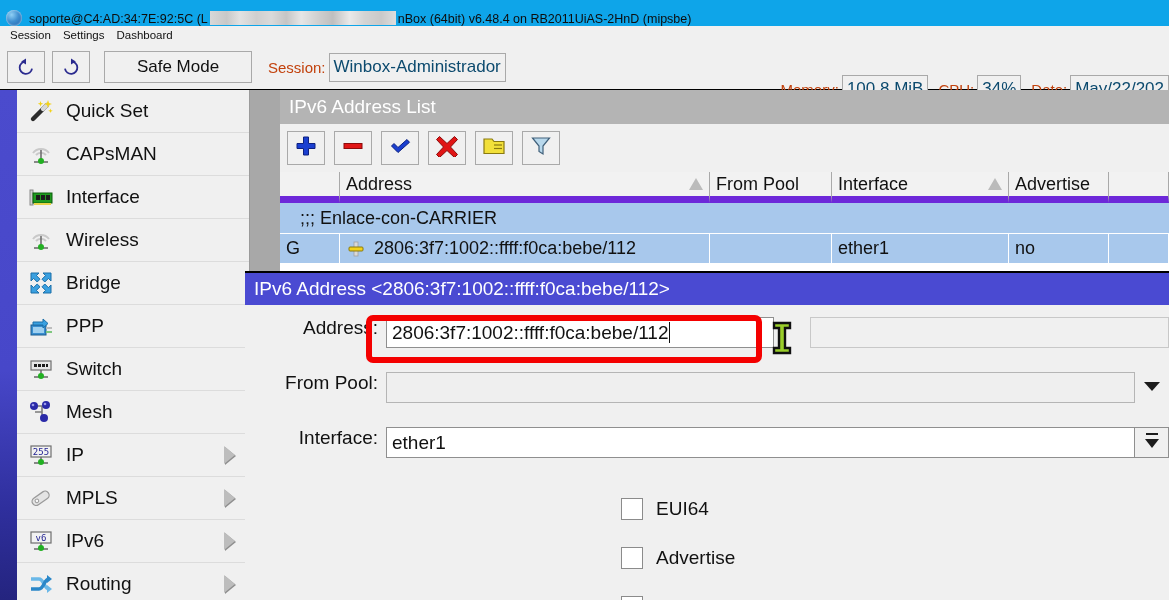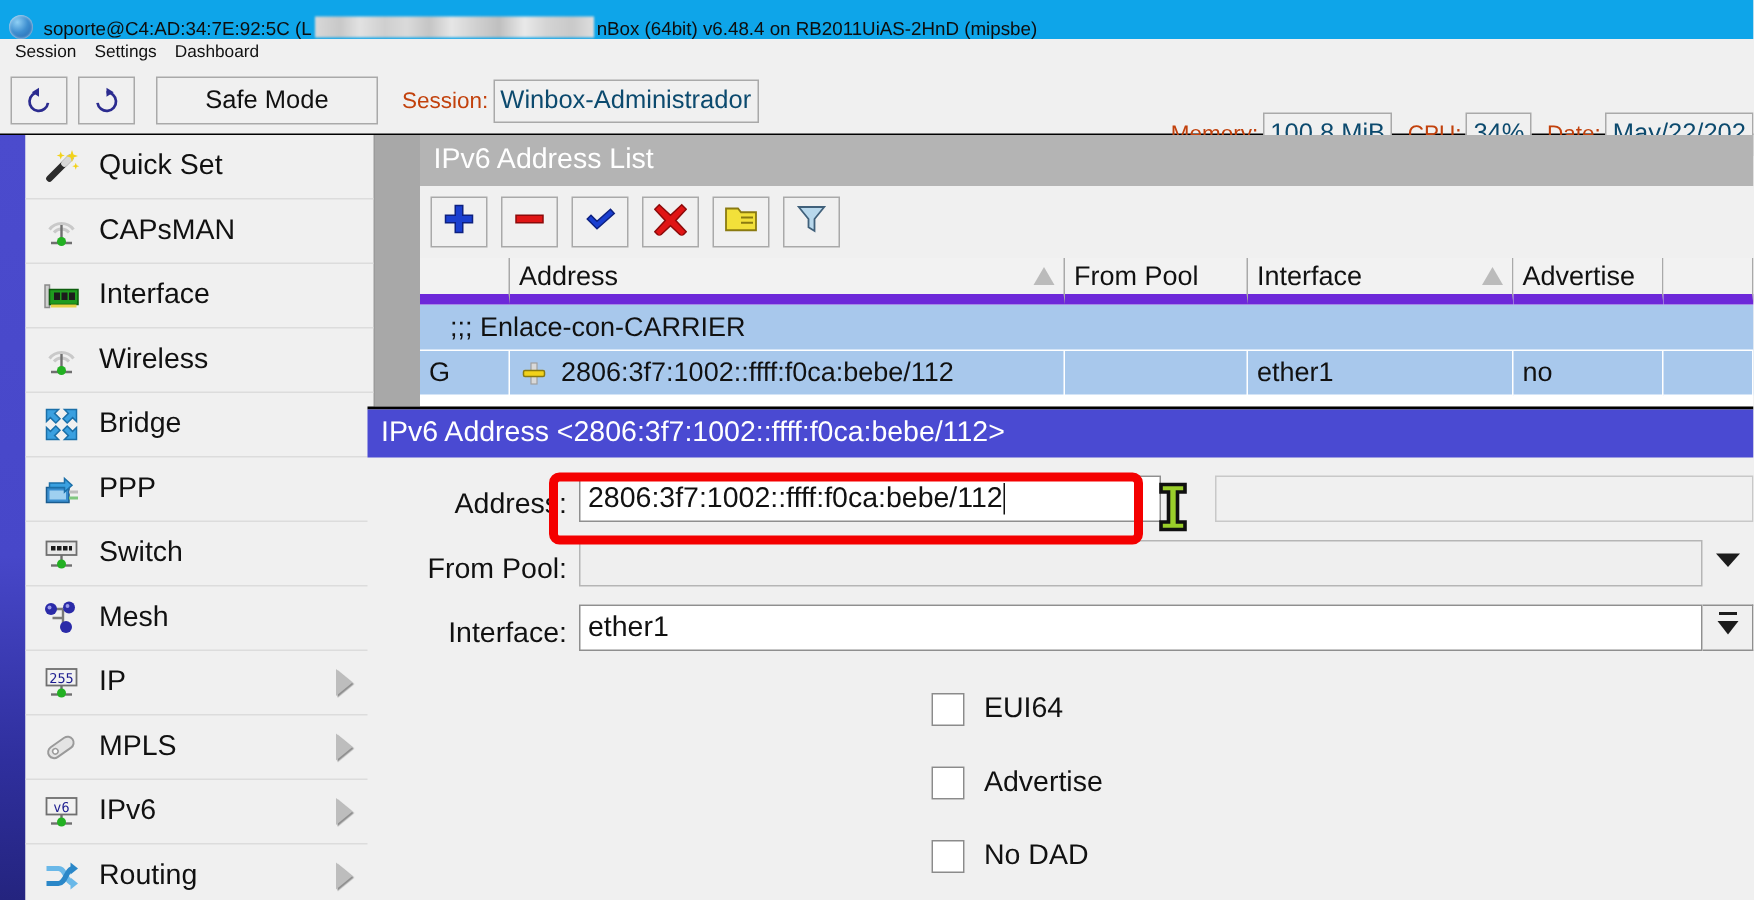--- a/index.html
+++ b/index.html
@@ -241,22 +241,22 @@
     box-sizing: border-box;
   }
   .dlg-title {
     height: 32px; background: #4a4ad2;
     display: flex; align-items: center;
     padding-left: 9px; box-sizing: border-box;
     color: #ffffff; font-size: 19px; white-space: nowrap;
   }
   .dlg-body { position: relative; padding-top: 12px; }
   .frow {
-    display: flex; align-items: flex-end;
-    margin-bottom: 12px;
+    display: flex; align-items: flex-start;
+    margin-bottom: 24px;
     padding-right: 0;
   }
   .flabel {
     width: 133px; text-align: right; padding-right: 8px;
     font-size: 19px; color: #111; flex: none; white-space: nowrap;
   }
   .finput {
     height: 31px; background: #ffffff;
     border: 1px solid #8f8f8f;
     display: flex; align-items: center;

